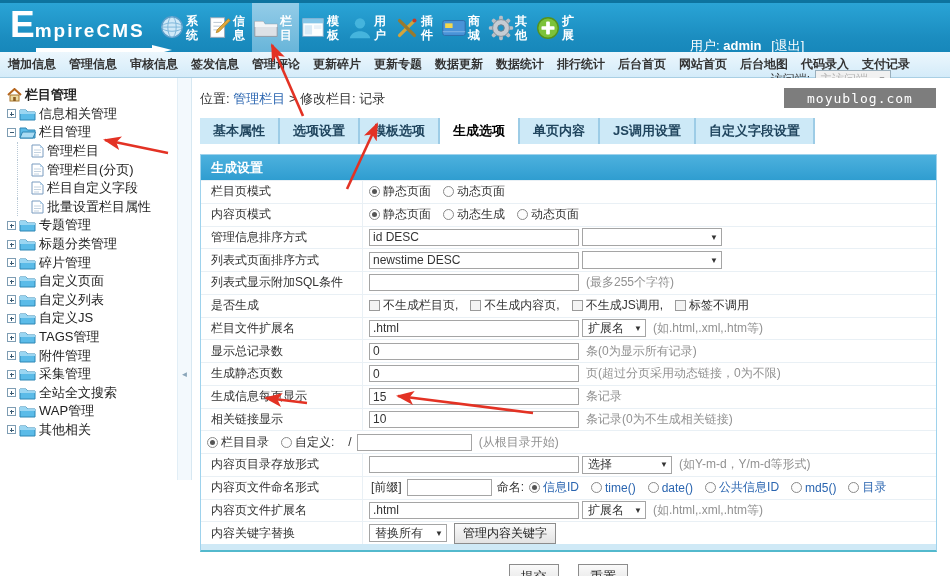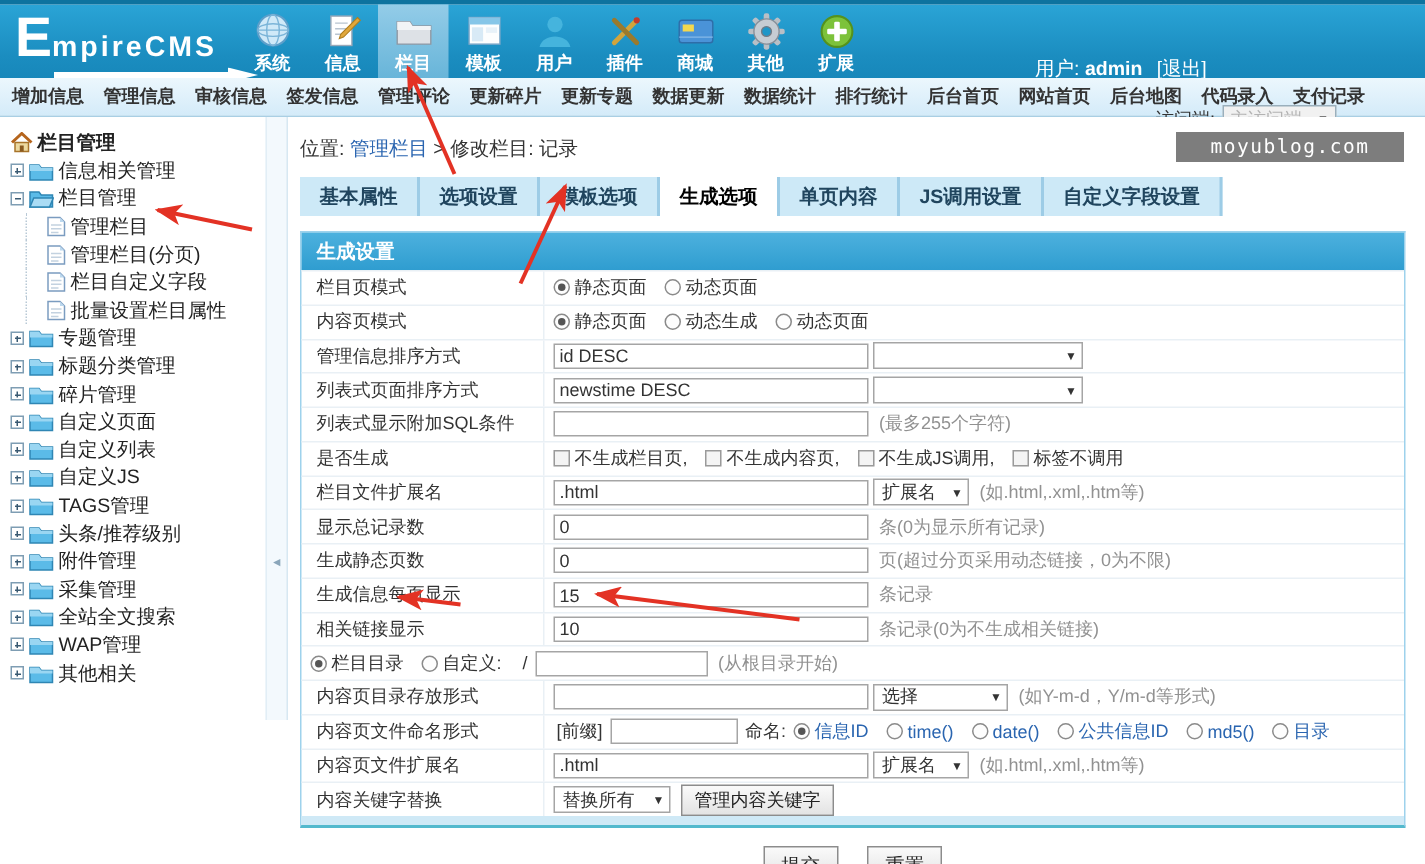--- a/index.html
+++ b/index.html
@@ -8,21 +8,21 @@
   body { position:relative; }
 
   
   .topbar { height:52px; position:relative; border-top:3px solid #0d739f;
     background:linear-gradient(180deg,#2aa4d6 0%,#1b8dc0 70%,#1787ba 100%); }
   .logo { position:absolute; left:10px; top:4px; color:#fff; white-space:nowrap; }
   .logo .e { font-size:37px; font-weight:bold; line-height:36px; }
   .logo .rest { font-size:19px; font-weight:bold; letter-spacing:2px; }
   .logo-arrow { position:absolute; left:26px; top:38px; }
   .nav { position:absolute; left:158px; top:0; height:49px; display:flex; }
-  .nav-item { width:47px; display:flex; flex-direction:column; align-items:center;
+  .nav-item { width:47px; display:flex; flex-direction:row; align-items:center;
     justify-content:flex-end; padding:3px 0 3px 0; cursor:pointer; }
   .nav-item.active { background:linear-gradient(180deg,#93cce8,#68b5d9); }
   .nav-icon { height:29px; display:flex; align-items:center; }
   .nav-label { color:#fff; font-size:12px; font-weight:bold; line-height:14px; }
   .userinfo { position:absolute; left:690px; top:34px; color:#fff; font-size:13px; }
   .userinfo b { font-weight:bold; }
   .userinfo .logout { margin-left:6px; cursor:pointer; }
 
   
   .menubar { height:26px; background:linear-gradient(180deg,#ecf7fd,#d4ebf9);
@@ -402,30 +402,20 @@
           <span class="tree-label">TAGS管理</span>
         </div>
         <div class="tree-row">
           <span class="tg plus"></span>
           <span class="tree-icon">
             <svg width="17" height="14" viewBox="0 0 17 14">
               <path d="M1 3 h6 l1.5 2 H16 v8 H1 Z" fill="#5bbbe8" stroke="#2f86b4"></path>
               <path d="M1 3 h6 l1.5 2 H16 v2 H1 Z" fill="#9ad6f2"></path>
             </svg>
           </span>
-          <span class="tree-label">头条/推荐级别</span>
-        </div>
-        <div class="tree-row">
-          <span class="tg plus"></span>
-          <span class="tree-icon">
-            <svg width="17" height="14" viewBox="0 0 17 14">
-              <path d="M1 3 h6 l1.5 2 H16 v8 H1 Z" fill="#5bbbe8" stroke="#2f86b4"></path>
-              <path d="M1 3 h6 l1.5 2 H16 v2 H1 Z" fill="#9ad6f2"></path>
-            </svg>
-          </span>
           <span class="tree-label">附件管理</span>
         </div>
         <div class="tree-row">
           <span class="tg plus"></span>
           <span class="tree-icon">
             <svg width="17" height="14" viewBox="0 0 17 14">
               <path d="M1 3 h6 l1.5 2 H16 v8 H1 Z" fill="#5bbbe8" stroke="#2f86b4"></path>
               <path d="M1 3 h6 l1.5 2 H16 v2 H1 Z" fill="#9ad6f2"></path>
             </svg>
           </span>

